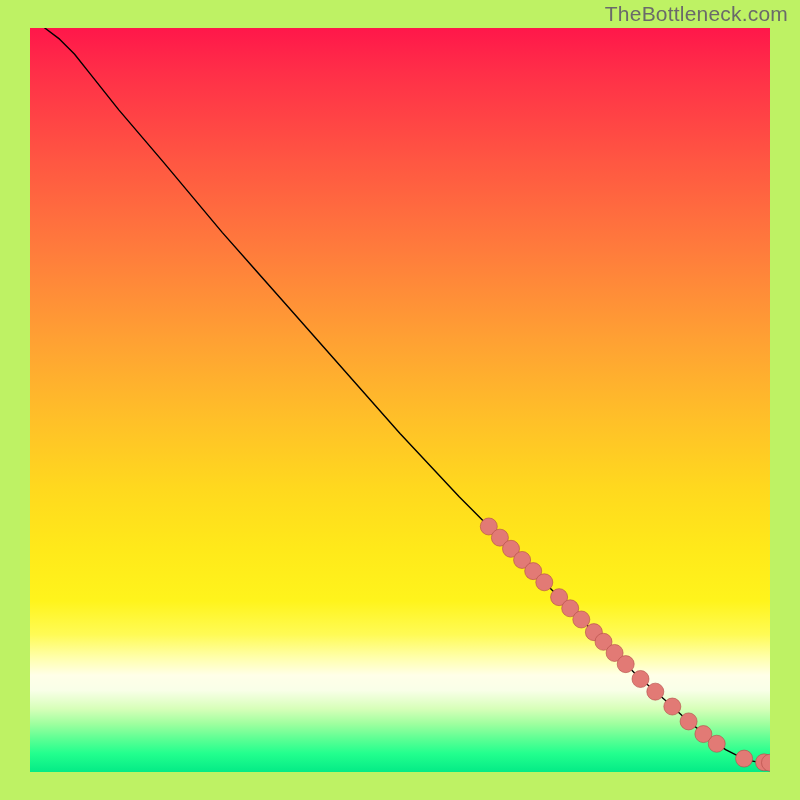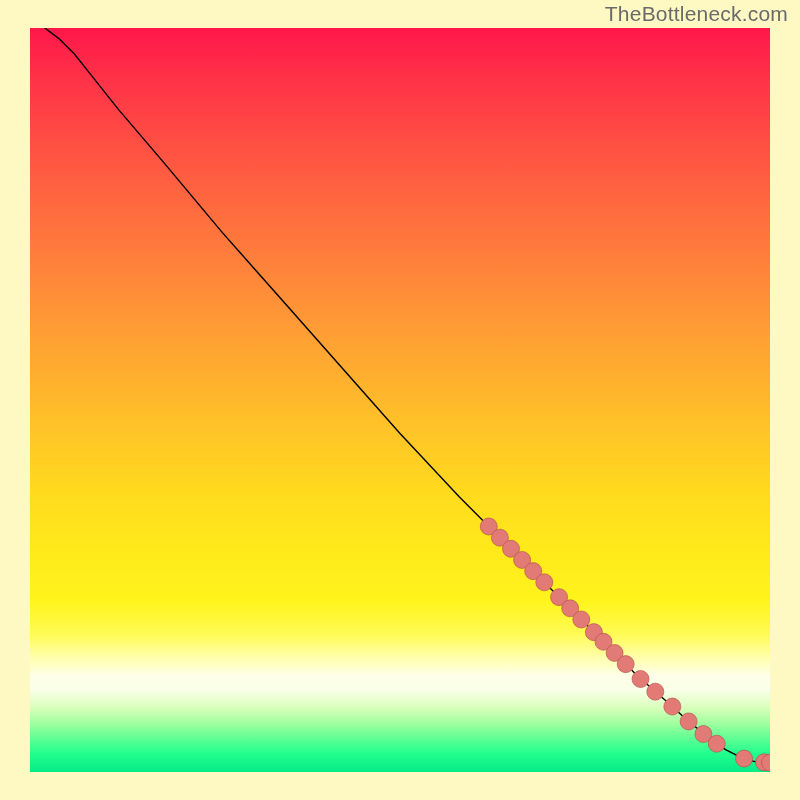--- a/index.html
+++ b/index.html
@@ -8,21 +8,21 @@
     width: 800px;
     height: 800px;
     background: #000;
     overflow: hidden;
     font-family: Arial, Helvetica, sans-serif;
   }
   .frame {
     position: relative;
     width: 800px;
     height: 800px;
-    background: #fef9c3;
+    background: #bef264;
   }
   .watermark {
     position: absolute;
     top: 2px;
     right: 12px;
     color: #6a6a6a;
     font-size: 21px;
     font-weight: 400;
     letter-spacing: 0.2px;
     z-index: 10;

